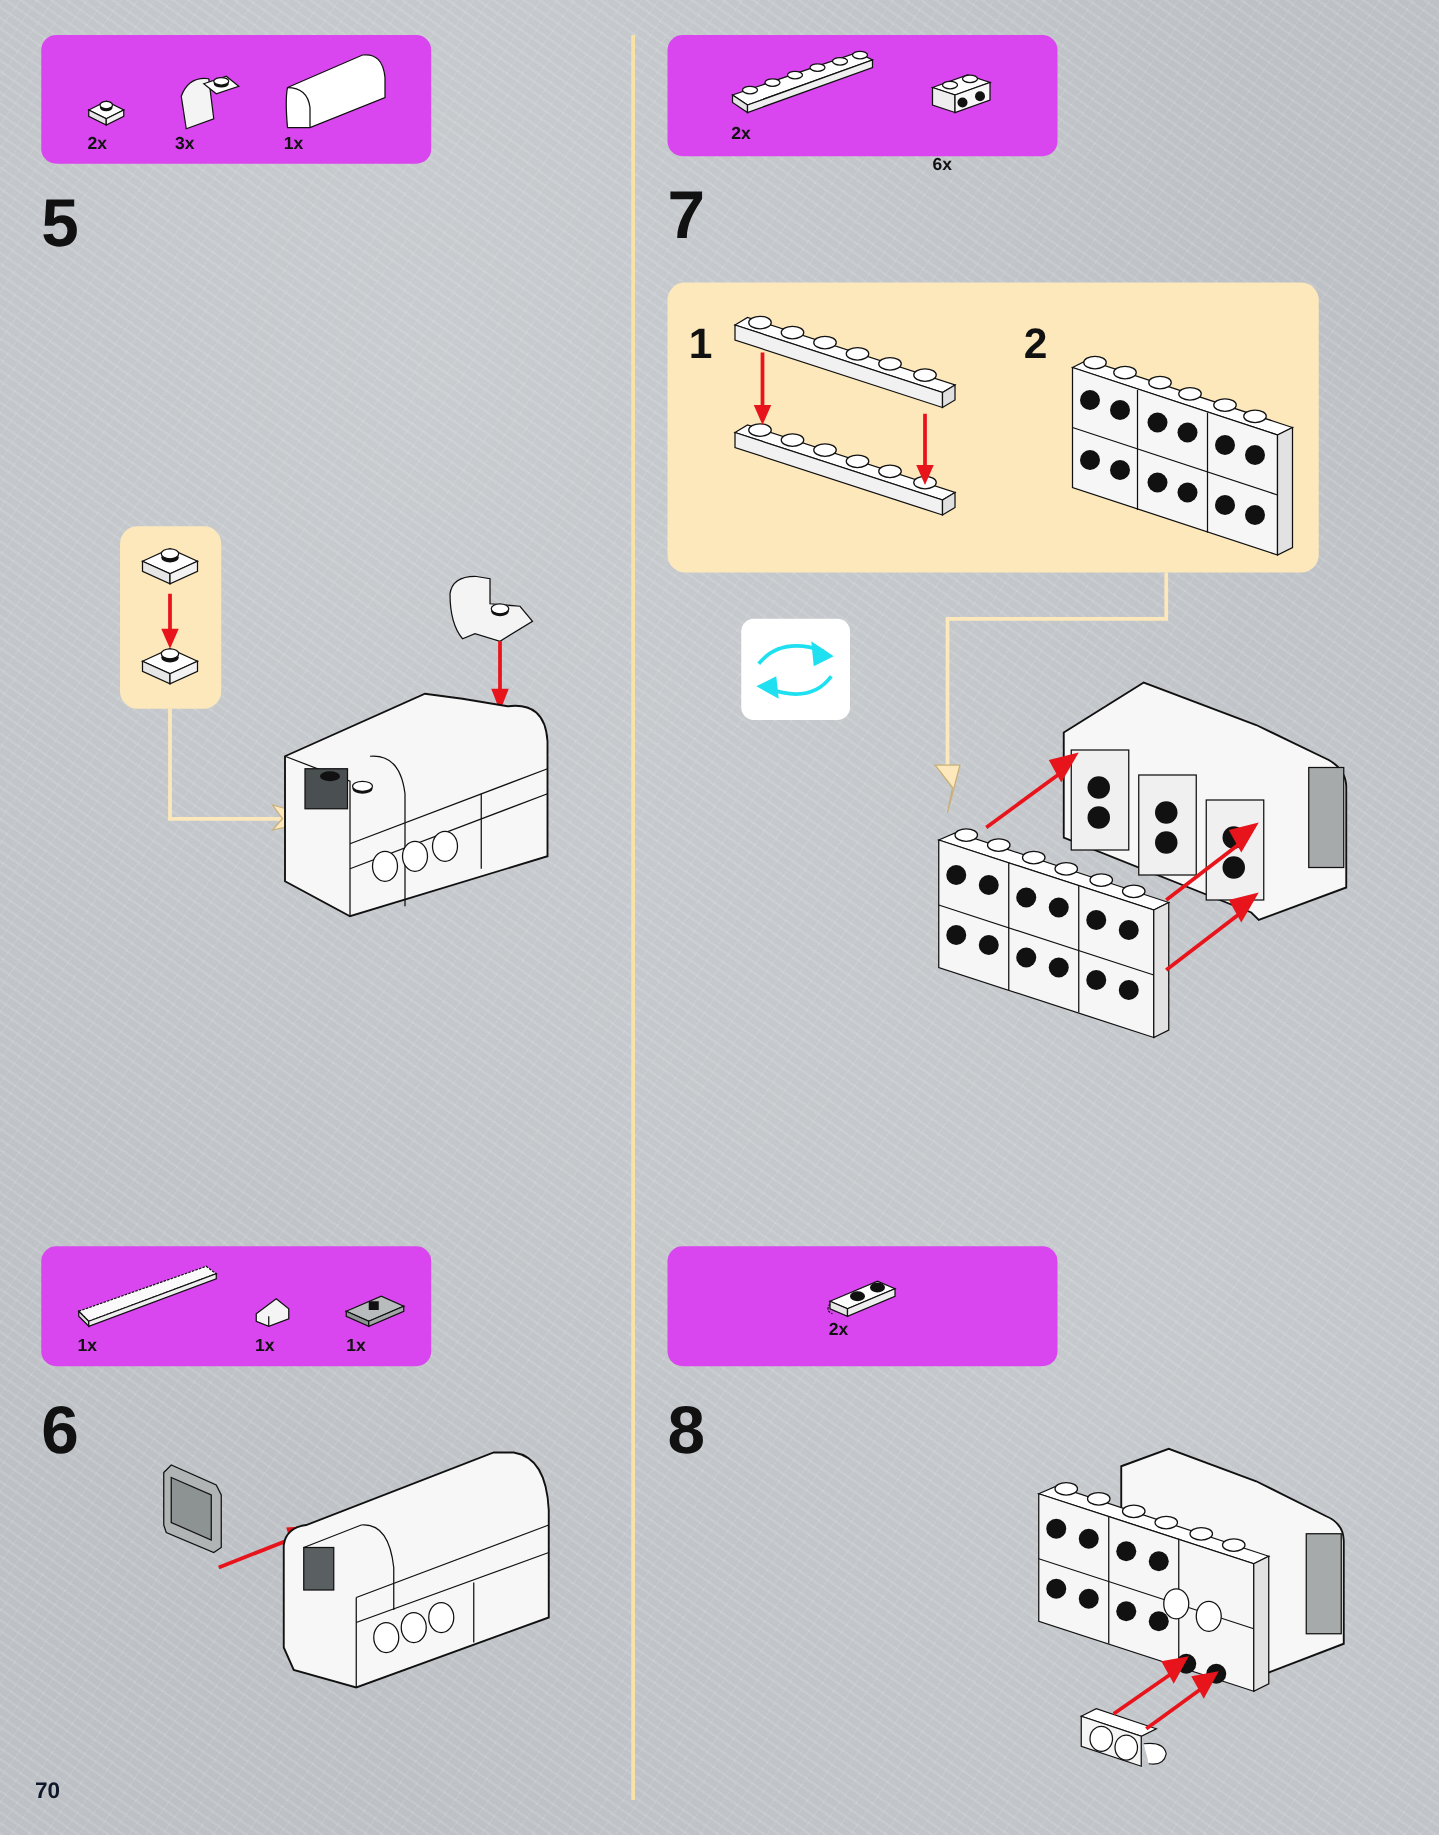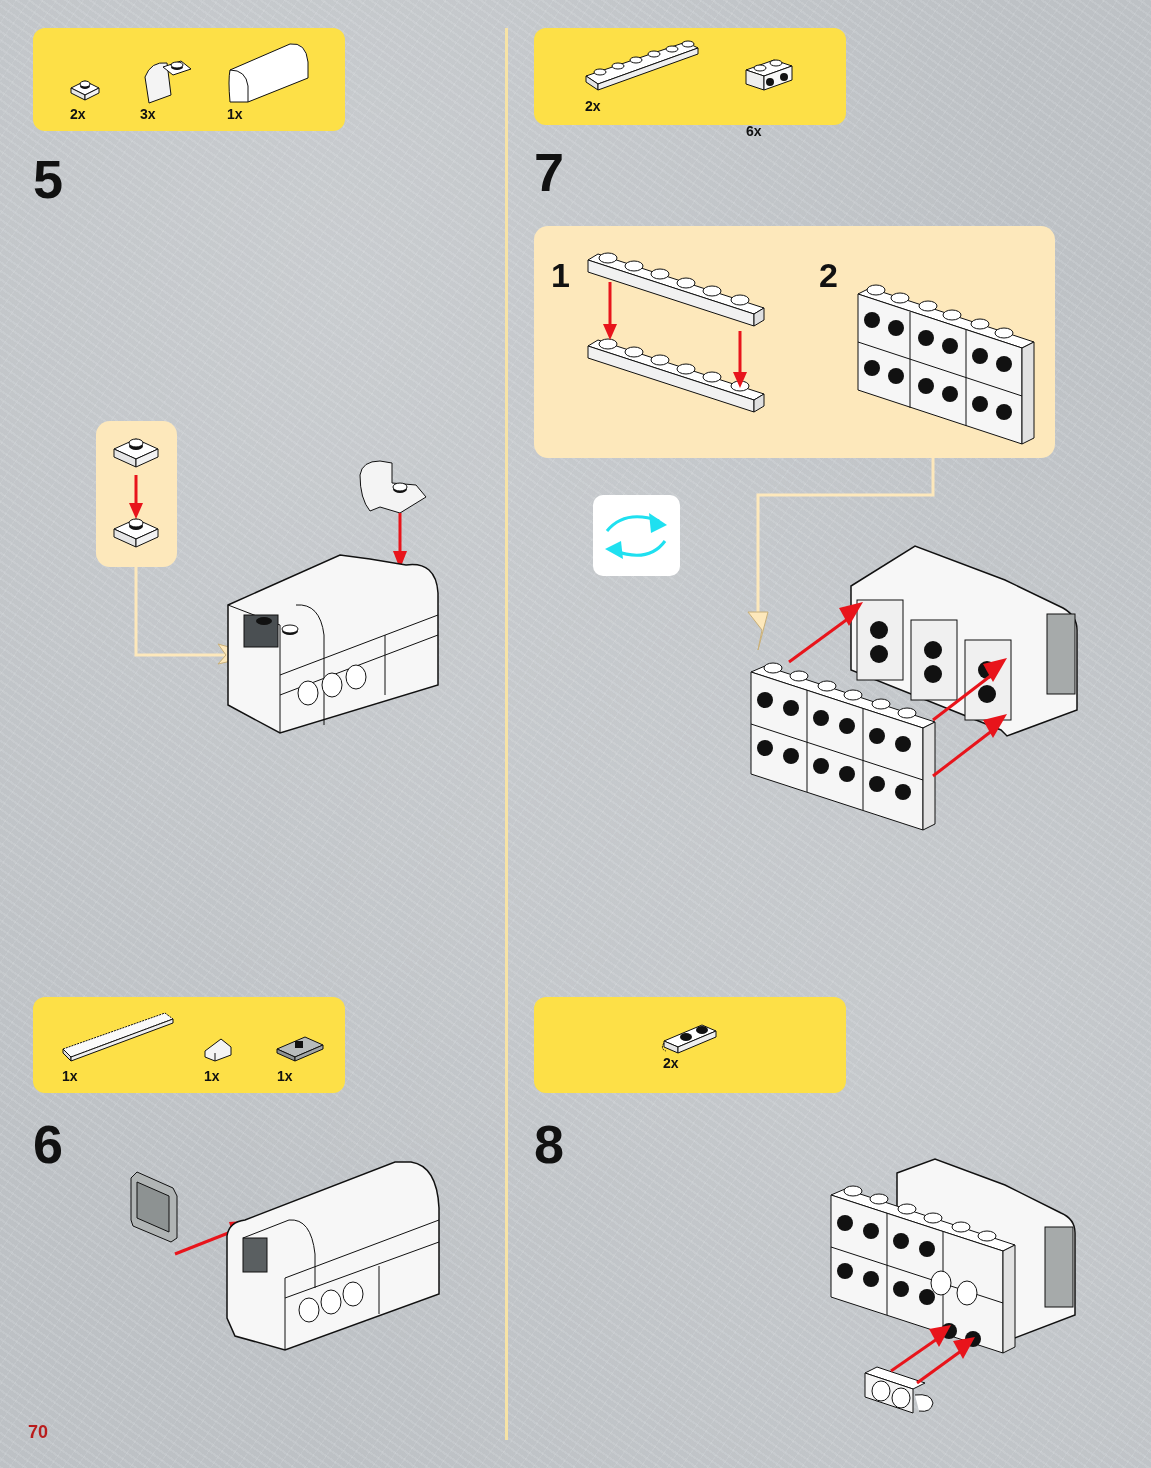--- a/index.html
+++ b/index.html
@@ -7,28 +7,28 @@
     width: 1151px; height: 1468px; position: relative; overflow: hidden;
     background: #c4c8cc;
     background-image:
       radial-gradient(ellipse at 30% 20%, rgba(255,255,255,0.18), rgba(255,255,255,0) 60%),
       radial-gradient(ellipse at 80% 70%, rgba(255,255,255,0.14), rgba(255,255,255,0) 55%),
       repeating-linear-gradient(35deg, rgba(255,255,255,0.05) 0 2px, rgba(0,0,0,0.02) 2px 7px),
       repeating-linear-gradient(-55deg, rgba(255,255,255,0.04) 0 1px, rgba(0,0,0,0.015) 1px 11px);
     font-family: "Liberation Sans", sans-serif;
   }
   .parts-box {
-    position: absolute; background: #fde047; border-radius: 12px;
+    position: absolute; background: #d946ef; border-radius: 12px;
   }
   .qty { position: absolute; font-weight: bold; font-size: 14px; color: #111; }
   .step-num { position: absolute; font-weight: bold; font-size: 54px; color: #111; line-height: 1; }
   .sub-num { position: absolute; font-weight: bold; font-size: 34px; color: #111; line-height: 1; }
   .divider { position: absolute; left: 505px; top: 28px; width: 3px; height: 1412px; background: #f7e3a6; }
   .substep { position: absolute; background: #fde8bb; border-radius: 14px; }
-  .page-num { position: absolute; left: 28px; top: 1422px; font-weight: bold; font-size: 18px; color: #b91c1c; }
+  .page-num { position: absolute; left: 28px; top: 1422px; font-weight: bold; font-size: 18px; color: #0f172a; }
   svg { position: absolute; overflow: visible; }
   .rotate-box { position: absolute; left: 593px; top: 495px; width: 87px; height: 81px; background: #fff; border-radius: 10px; }
 </style>
 </head>
 <body>
 
 <div class="divider"></div>
 
 <div class="parts-box" style="left:33px;top:28px;width:312px;height:103px;">
   <svg style="left:36px;top:50px;" width="34" height="28">

